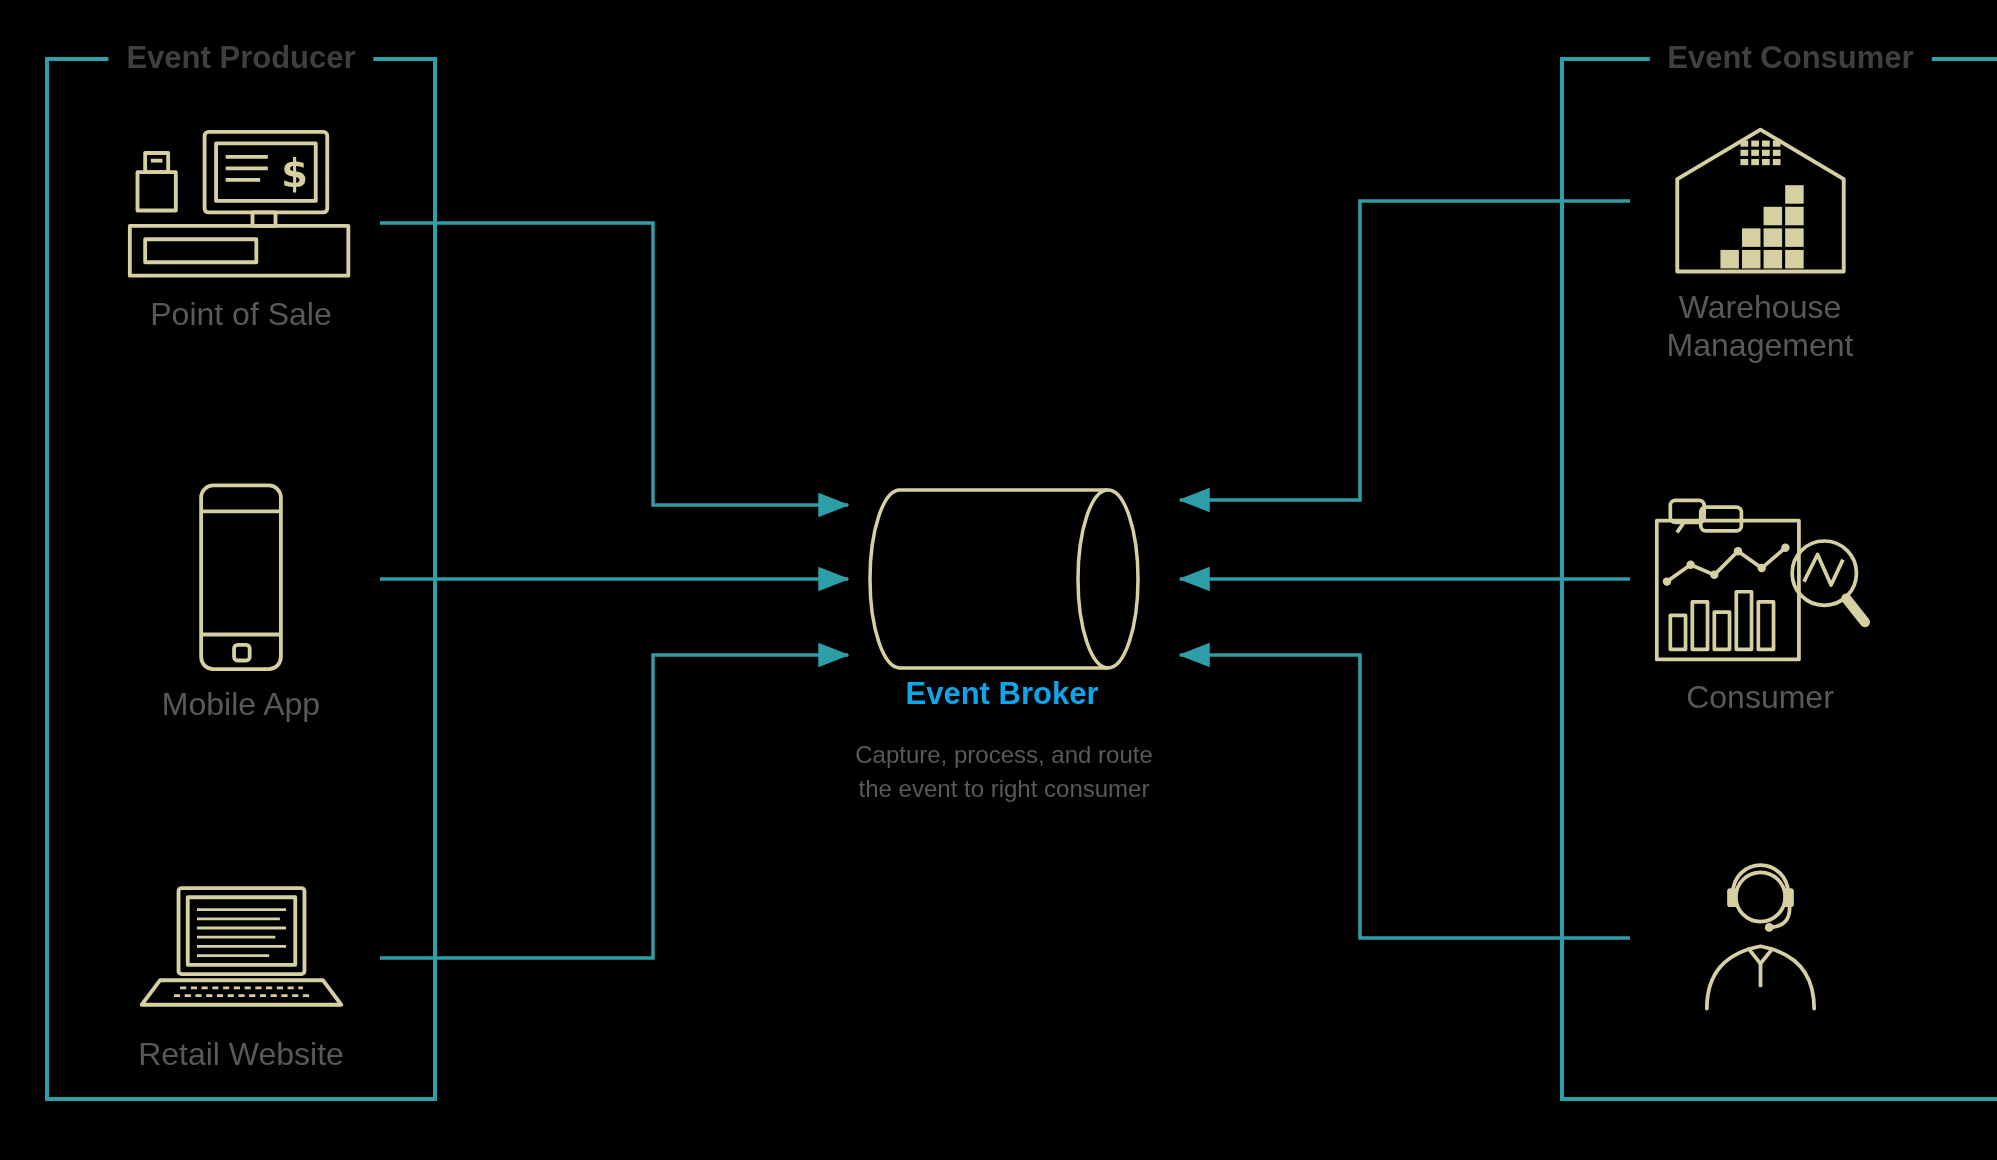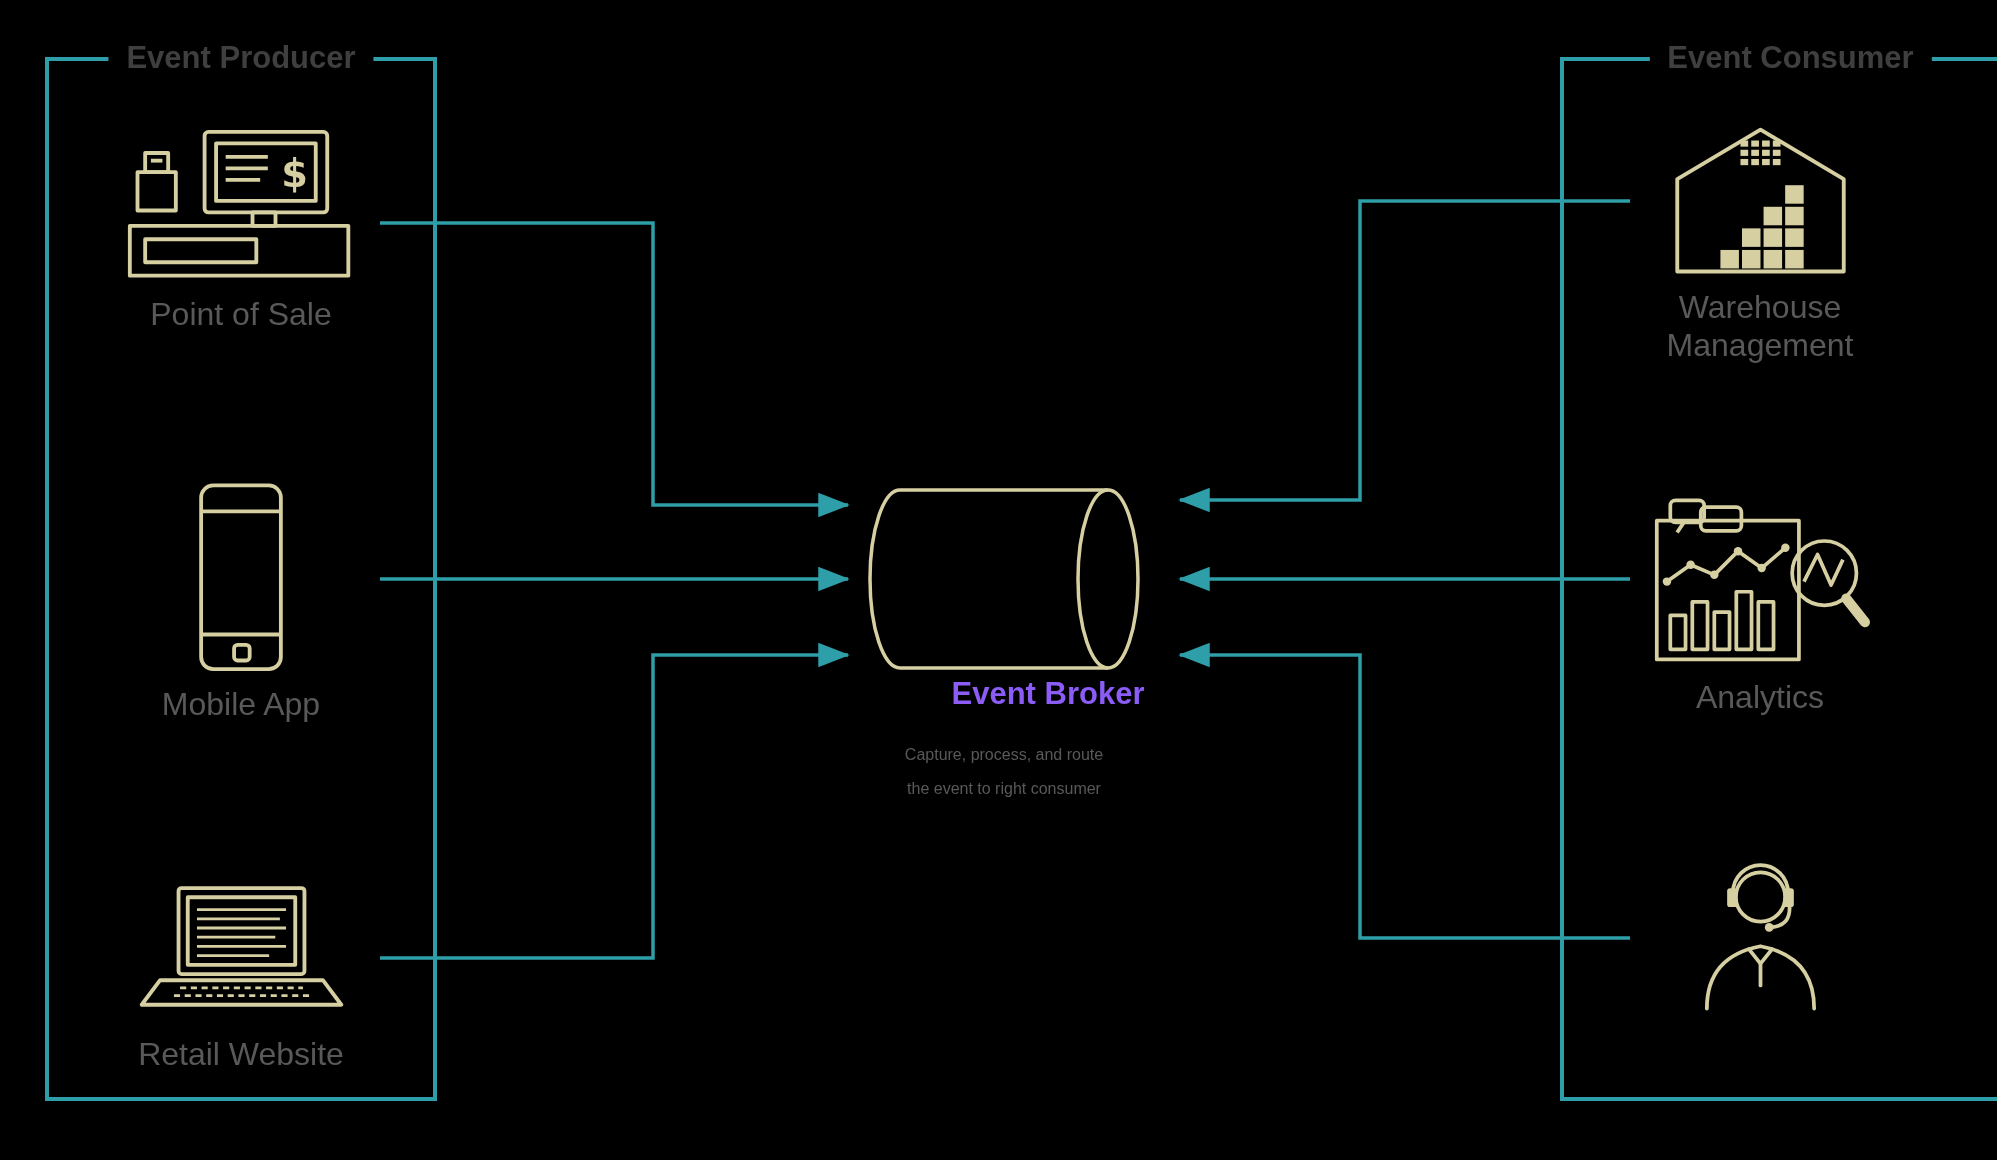--- a/index.html
+++ b/index.html
@@ -44,32 +44,32 @@
   }
   .node-label {
     color: #595959;
     font-size: 32px;
     line-height: 38px;
     margin-top: 12px;
   }
   .node-label.wrap { max-width: 240px; }
   .broker-title {
     position: absolute;
-    left: 873px; top: 676px; width: 350px;
+    left: 827px; top: 676px; width: 350px;
     text-align: center;
-    color: #8b5cf6;
+    color: #0ea5e9;
     font-size: 31px; font-weight: bold;
     z-index: 2;
   }
   .broker-subtitle {
     position: absolute;
     left: 804px; top: 738px; width: 400px;
     text-align: center;
     color: #595959;
-    font-size: 16px; line-height: 34px;
+    font-size: 24px; line-height: 34px;
     z-index: 2;
   }
 </style>
 </head>
 <body>
 
 <div class="canvas">
 
   <svg class="wires" viewBox="0 0 1997 1160">
     <defs>
@@ -205,21 +205,21 @@
       </g>
       <g fill="#D6CFA2" stroke="none">
         <circle cx="10" cy="50" r="2.5"></circle>
           <circle cx="24" cy="40" r="2.5"></circle>
           <circle cx="38" cy="46" r="2.5"></circle>
         <circle cx="52" cy="32" r="2.5"></circle>
           <circle cx="66" cy="42" r="2.5"></circle>
           <circle cx="80" cy="30" r="2.5"></circle>
       </g>
     </svg>
-    <div class="node-label">Analytics</div>
+    <div class="node-label">Consumer</div>
   </div>
 
   <div class="node" style="left:1590px; top:852px; width:340px">
     <svg width="145" viewBox="0 0 100 110">
       <g fill="none" stroke="#D6CFA2" stroke-width="2.6" stroke-linejoin="round" stroke-linecap="round">
         <circle cx="50" cy="31" r="17"></circle>
         <path d="M31,28 A19,19 0 0 1 69,28"></path>
         <path d="M70,37 Q71,51 57,52"></path>
         <path d="M13,108 Q13,72 50,65 Q87,72 87,108"></path>
         <path d="M42,67 L50,77 L58,67"></path>

